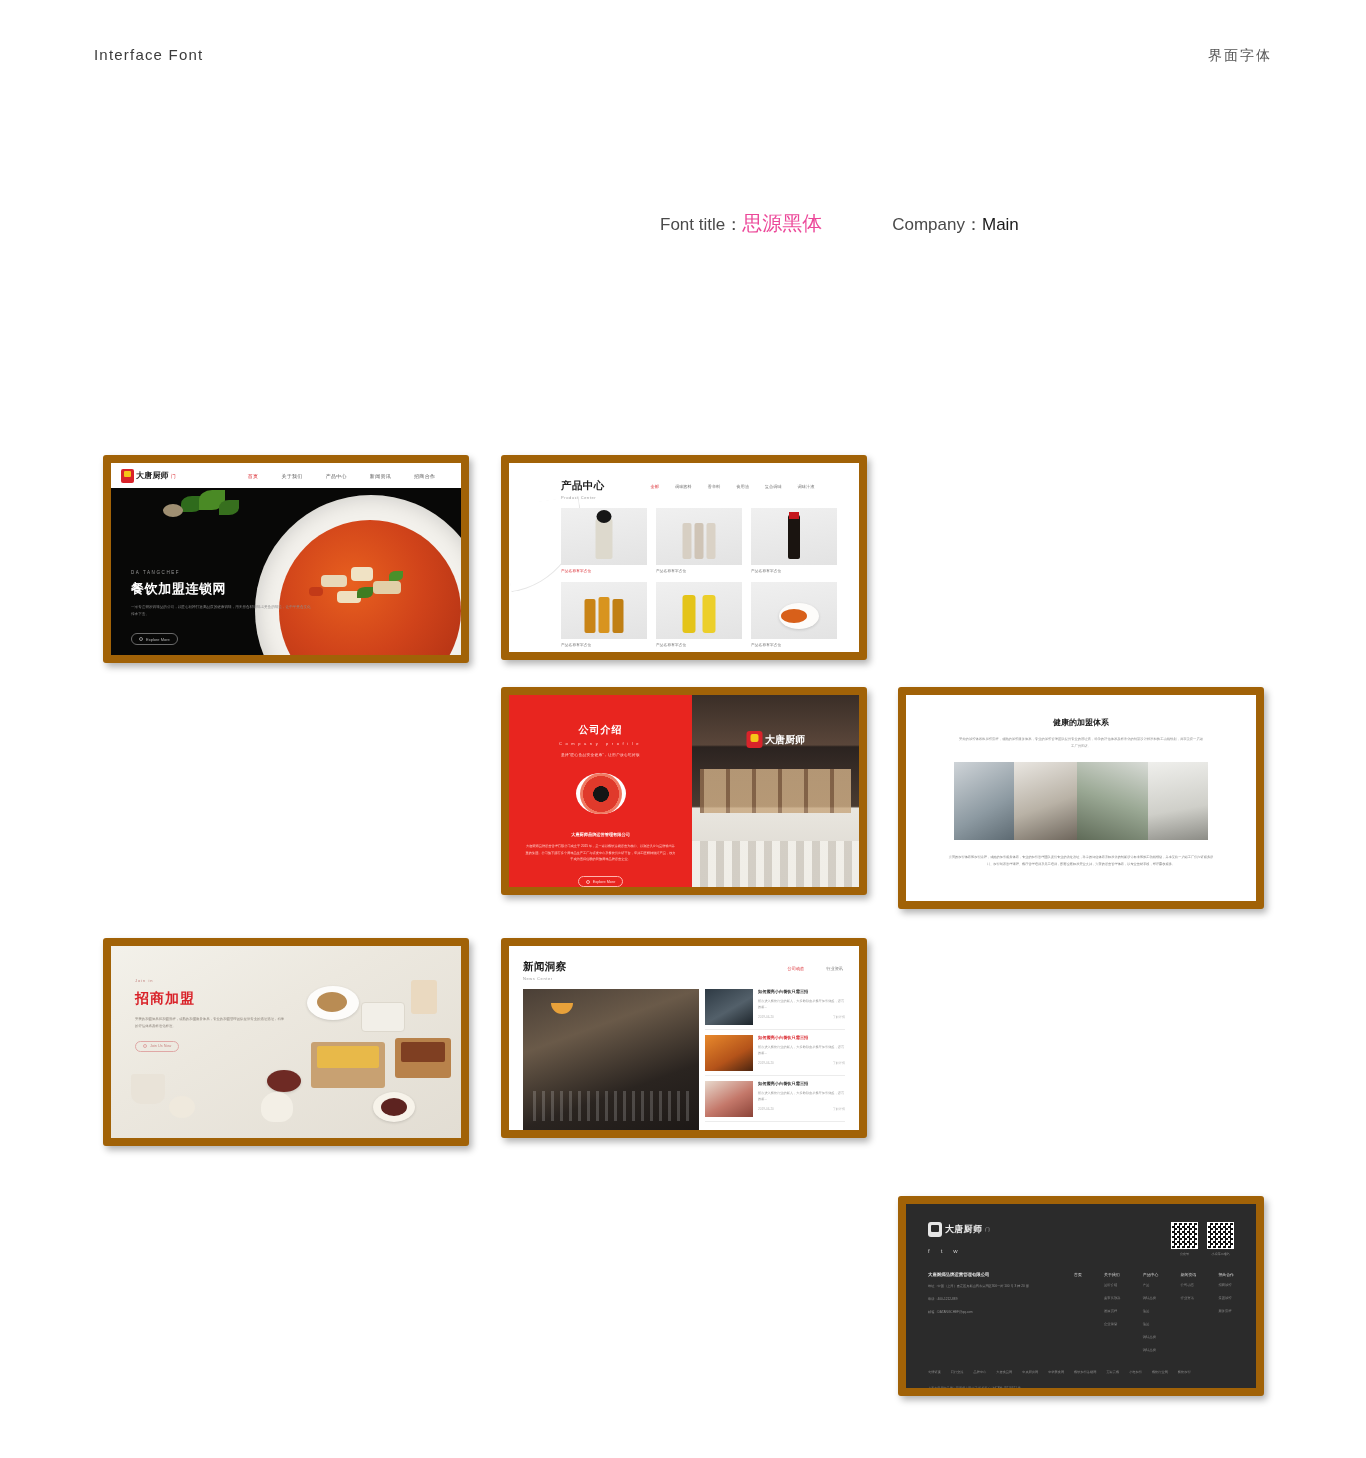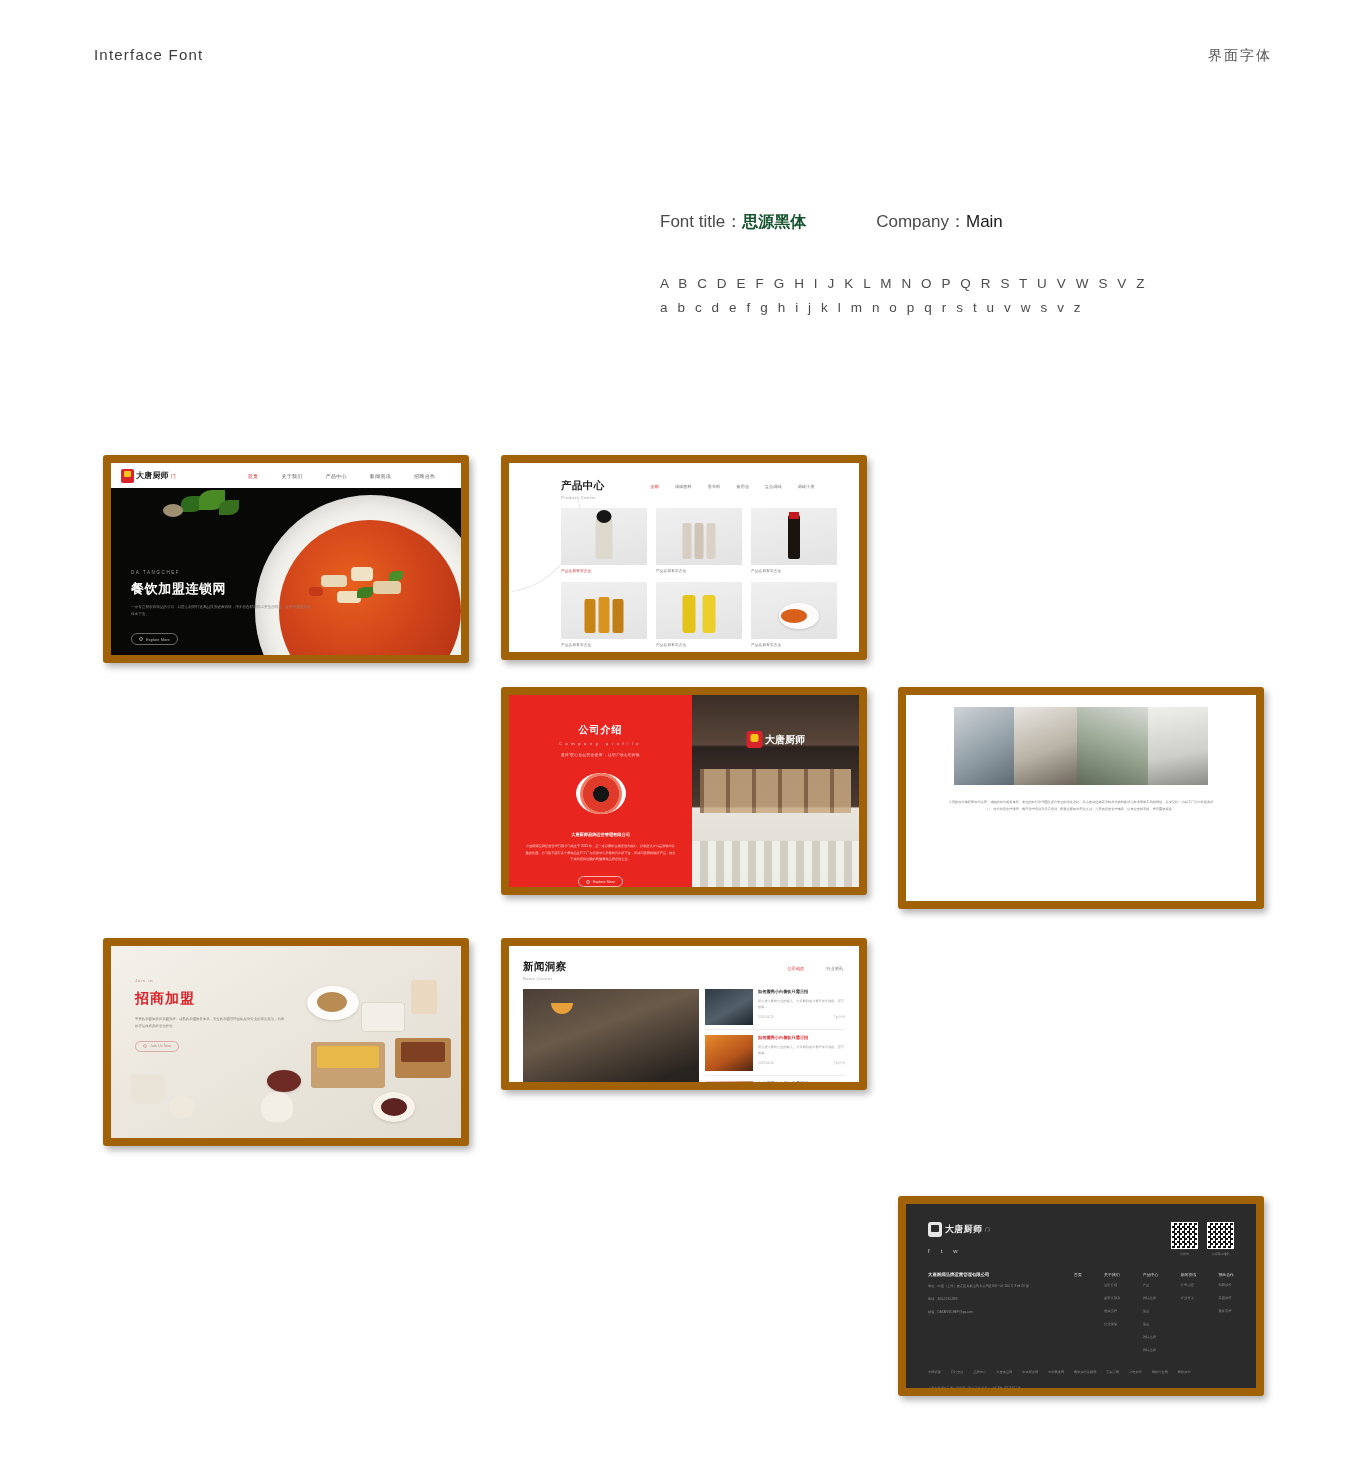--- a/index.html
+++ b/index.html
@@ -29,21 +29,21 @@
 
   
   .aa {
     position: absolute; left: 96px; top: 146px;
     font-size: 178px; font-weight: bold; color: #111;
     letter-spacing: -2px; line-height: 1;
   }
   .meta { position: absolute; left: 660px; top: 210px; }
   .meta-row { display: flex; align-items: baseline; gap: 70px; }
   .meta-label { font-size: 17px; color: #4a4a4a; }
-  .meta-val-cjk { font-size: 16px; color: #14532d; font-weight: bold; }
+  .meta-val-cjk { font-size: 20px; color: #ec4899; font-weight: normal; }
   .meta-val-lat { font-size: 17px; color: #1a1a1a; }
   .alpha { position: absolute; left: 660px; top: 272px; color: #4c4c4c; }
   .alpha div { font-size: 13.5px; letter-spacing: 3.1px; line-height: 1.75; }
 
   
   .frame {
     position: absolute;
     border: 8px solid #a16207;
     border-radius: 3px;
     background: #fff;
@@ -184,21 +184,21 @@
   .join-eyebrow { font-size: 4px; color: #c2807d; letter-spacing: 1px; }
   .join-title { font-size: 14px; font-weight: bold; color: #d9232a; letter-spacing: 1px; margin-top: 7px; }
   .join-desc { font-size: 3.4px; color: #8a8279; line-height: 2; margin-top: 8px; }
   .join-btn{ margin-top:11px; display:inline-flex; align-items:center; gap:3px;
      border:.6px solid #e0a8a6; border-radius:8px; padding:2.5px 7px; font-size:3.8px; color:#c98986;}
   .join-btn .dot{ width:4px;height:4px;border-radius:50%;border:.6px solid #e0a8a6;}
   .food{ position:absolute; border-radius:3px; }
   .plate{ position:absolute; border-radius:50%; background:#fdfcfa; box-shadow:0 1px 3px rgba(0,0,0,.14);}
 
   
-  #f-news { left: 501px; top: 938px; width: 366px; height: 152px; background: #fff; }
+  #f-news { left: 501px; top: 938px; width: 366px; height: 200px; background: #fff; }
   .news-head{ display:flex; align-items:flex-start; padding: 14px 16px 0 14px; }
   .news-tabs{ margin-left:auto; display:flex; gap:22px; margin-top:6px;}
   .news-tabs span{ font-size:4.2px; color:#777;}
   .news-tabs span.on{ color:#d9232a; }
   .news-body{ display:flex; gap:6px; padding: 8px 14px 0 14px; }
   .news-hero{ width:176px; height:150px; background:
      linear-gradient(160deg,#4a3f36 0%, #6a5a49 30%, #2a2420 65%, #1b1715 100%); position:relative; overflow:hidden;}
   .news-hero .lamp{ position:absolute; left:28px; top:14px; width:22px; height:11px;
      background:#e8a13a; border-radius: 0 0 12px 12px;}
   .news-hero .cap{ position:absolute; bottom:18px; left:10px; right:10px; height:30px;
@@ -253,24 +253,20 @@
   <div class="hdr-right">界面字体</div>
 
 
   <div class="meta">
     <div class="meta-row">
       <div><span class="meta-label">Font title：</span><span class="meta-val-cjk">思源黑体</span></div>
       <div><span class="meta-label">Company：</span><span class="meta-val-lat">Main</span></div>
     </div>
   </div>
 
-  <div class="alpha">
-    <div>A B C D E F G H I J K L M N O P Q R S T U V W S V Z</div>
-    <div>a b c d e f g h i j k l m n o p q r s t u v w s v z</div>
-  </div>
 
   <div class="frame" id="f-hero">
     <div class="site-nav">
       <div class="brand">
         <span class="brand-mark"></span>
         <span class="brand-txt">大唐厨师</span>
         <span class="brand-sup">门</span>
       </div>
       <div class="nav-items">
         <span class="on">首页</span>
@@ -394,20 +390,24 @@
         <div class="tiles"></div>
         <div class="store-logo">
           <span class="m"></span>
           <span class="t">大唐厨师</span>
         </div>
       </div>
     </div>
   </div>
 
   <div class="frame" id="f-health">
+    <div class="hs-top">
+      <div class="hs-title">健康的加盟体系</div>
+      <div class="hs-sub">完善的加盟体系和加盟流程，成熟的加盟服务体系，专业的加盟管理团队提供专业的选址选，科学的评估体系及标准化的创新设计标准和施工动线规划，并享受统一店铺工厂供应链。</div>
+    </div>
     <div class="hs-photos">
       <div class="hp1"></div>
       <div class="hp2"></div>
       <div class="hp3"></div>
       <div class="hp4"></div>
     </div>
     <div class="hs-bottom">完善的加盟体系和加盟流程，成熟的加盟服务体系，专业的加盟管理团队提供专业的选址选址，科学的评估体系及标准化的创新设计标准和施工动线规划，并享受统一店铺工厂供应链服务设计、加盟체系管理课程、餐厅管理培训及员工培训，配套全套标准开业支持，完善的运营管理体系，以专业营销手段，帮厅赢收服务。</div>
   </div>
 
   <div class="frame" id="f-join">

